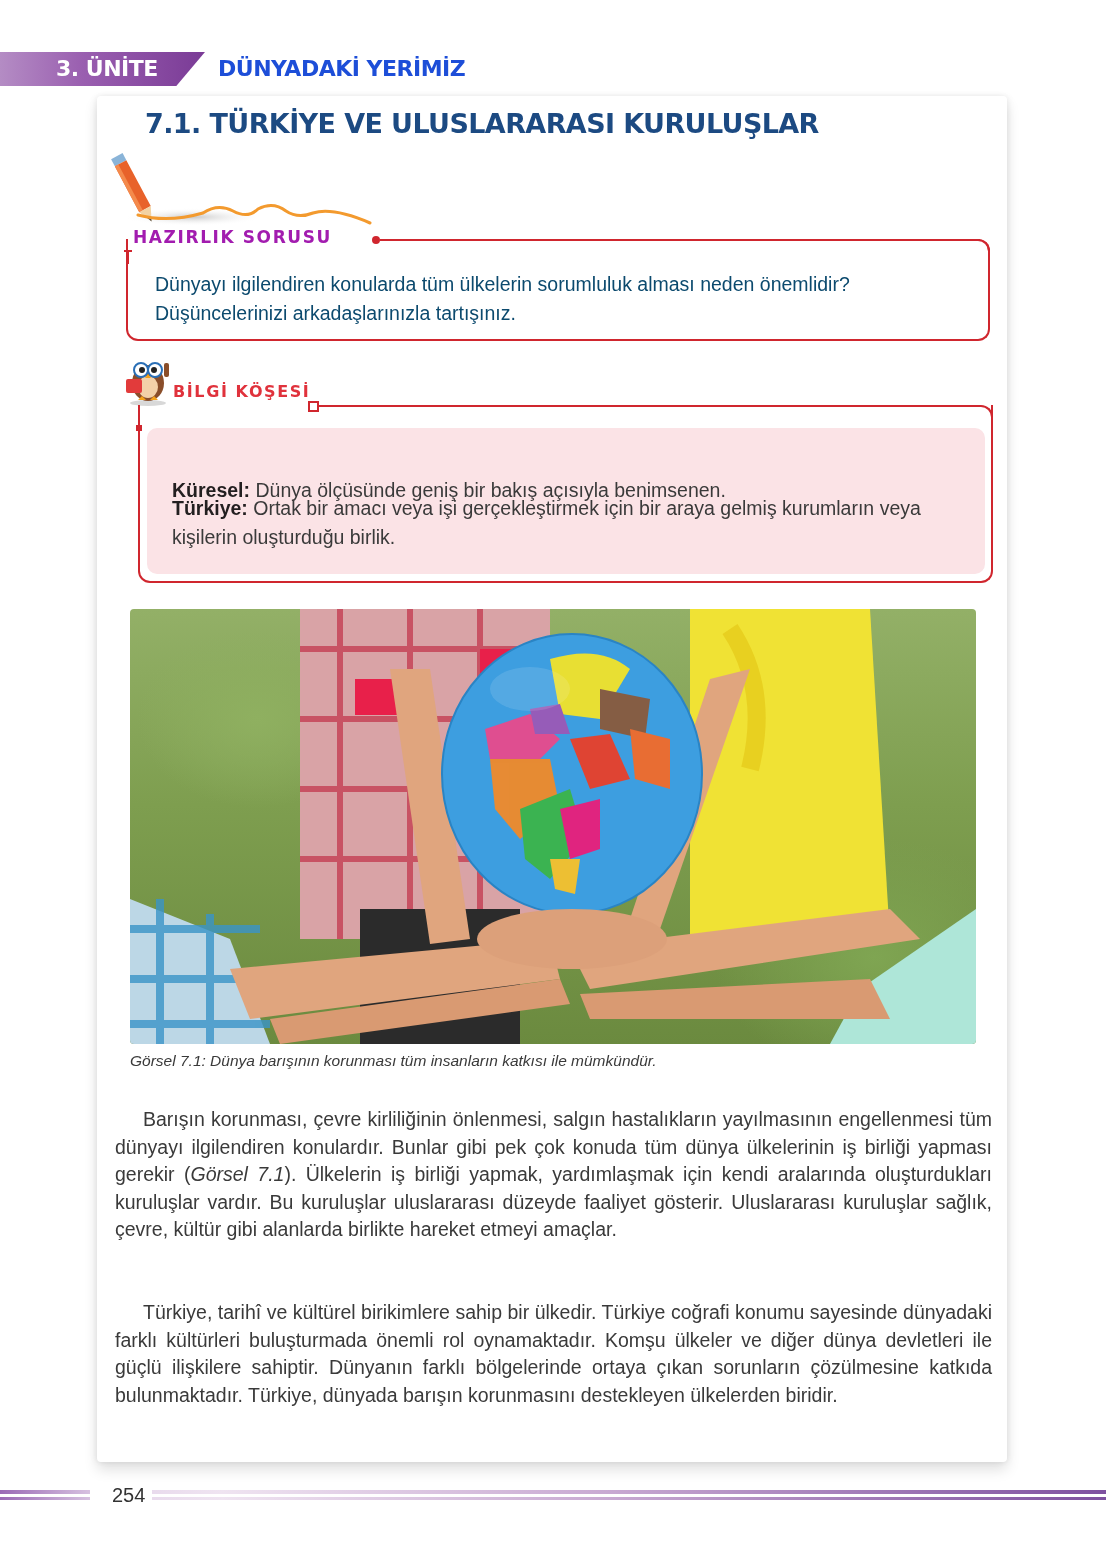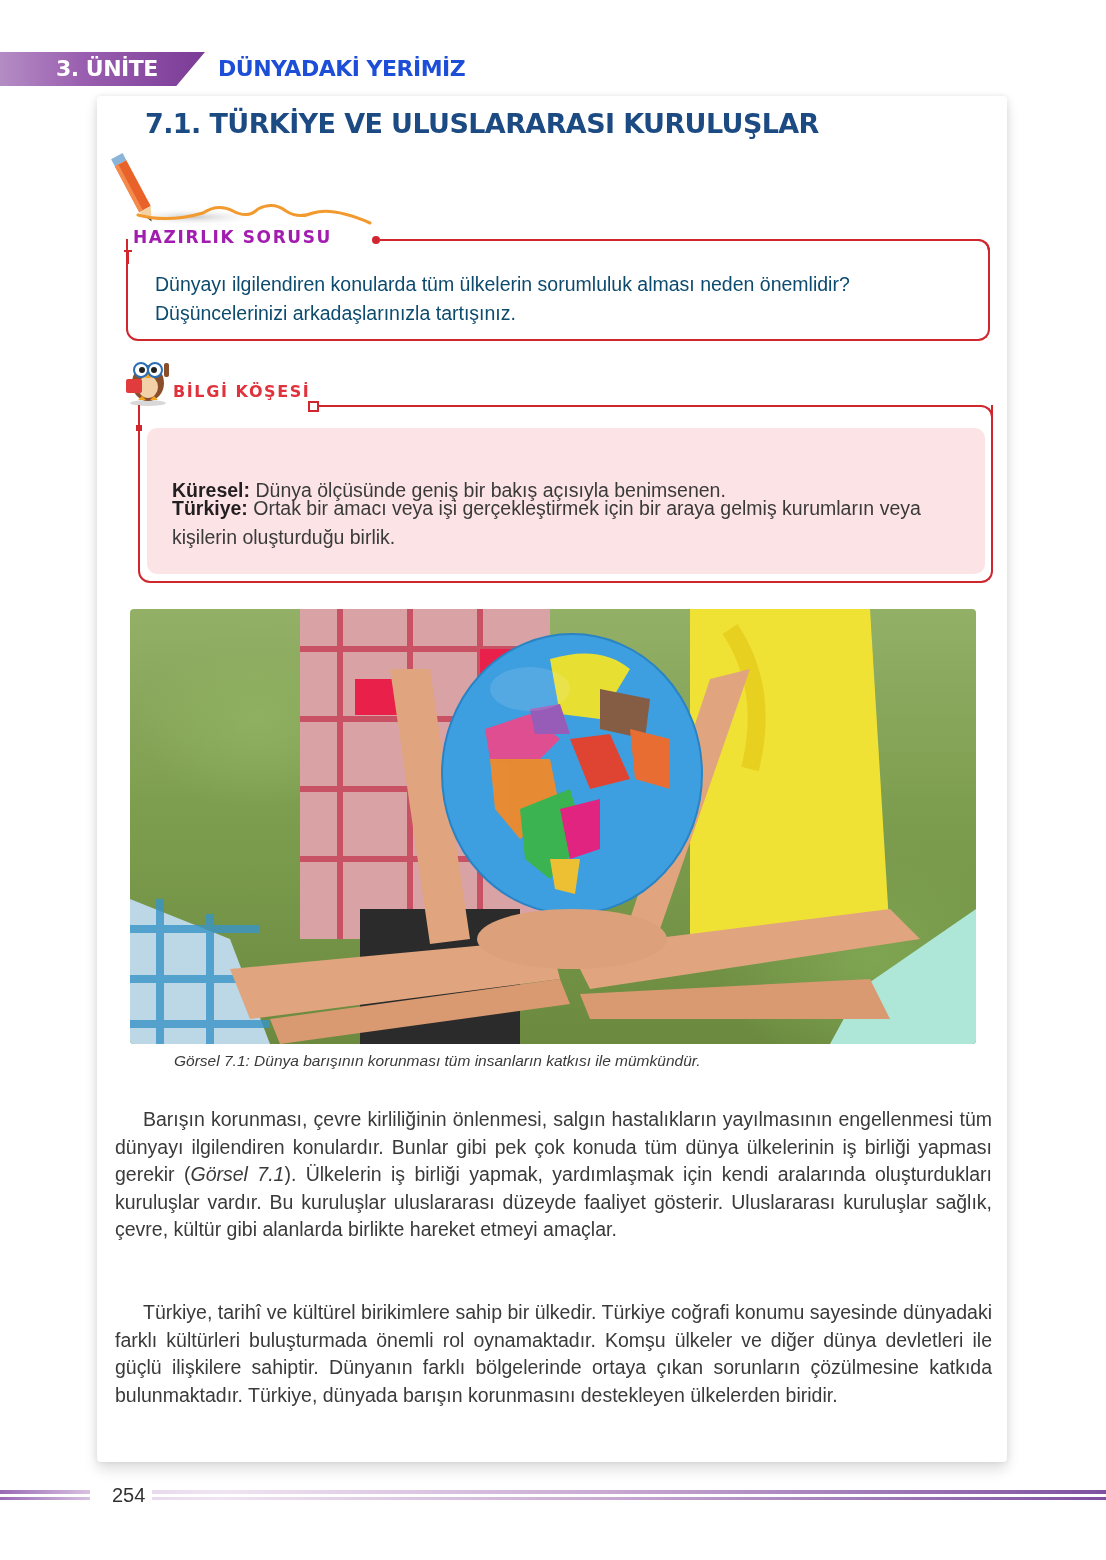--- a/index.html
+++ b/index.html
@@ -97,21 +97,21 @@
   .photo {
     position:absolute; left:130px; top:609px; width:846px; height:435px;
     border-radius:4px; overflow:hidden;
     background:
       radial-gradient(ellipse 120px 90px at 15% 25%, #8fb060 0%, transparent 100%),
       radial-gradient(ellipse 160px 120px at 88% 80%, #7fa552 0%, transparent 100%),
       linear-gradient(180deg,#93b067 0%,#7e9e4f 45%,#6b8a3f 100%);
   }
   .caption {
     position:absolute; left:130px; top:1052px; font-style:italic;
-    font-size:15.5px; color:#3a3a3a;margin-left:44px;
+    font-size:15.5px; color:#3a3a3a;
   }
   
   .para {
     position:absolute; left:115px; width:877px;
     font-size:19.5px; line-height:27.5px; color:#3a3a3a; text-align:justify;
     text-indent:28px;
   }
   
   .footer-bar1 {
     position:absolute; left:0; top:1490px; width:1106px; height:4px;

